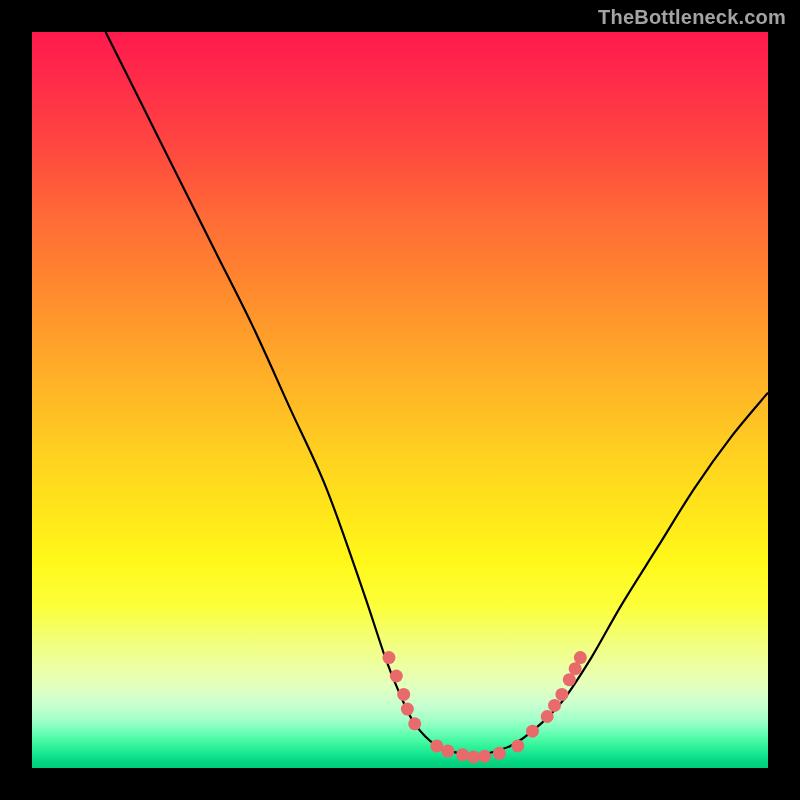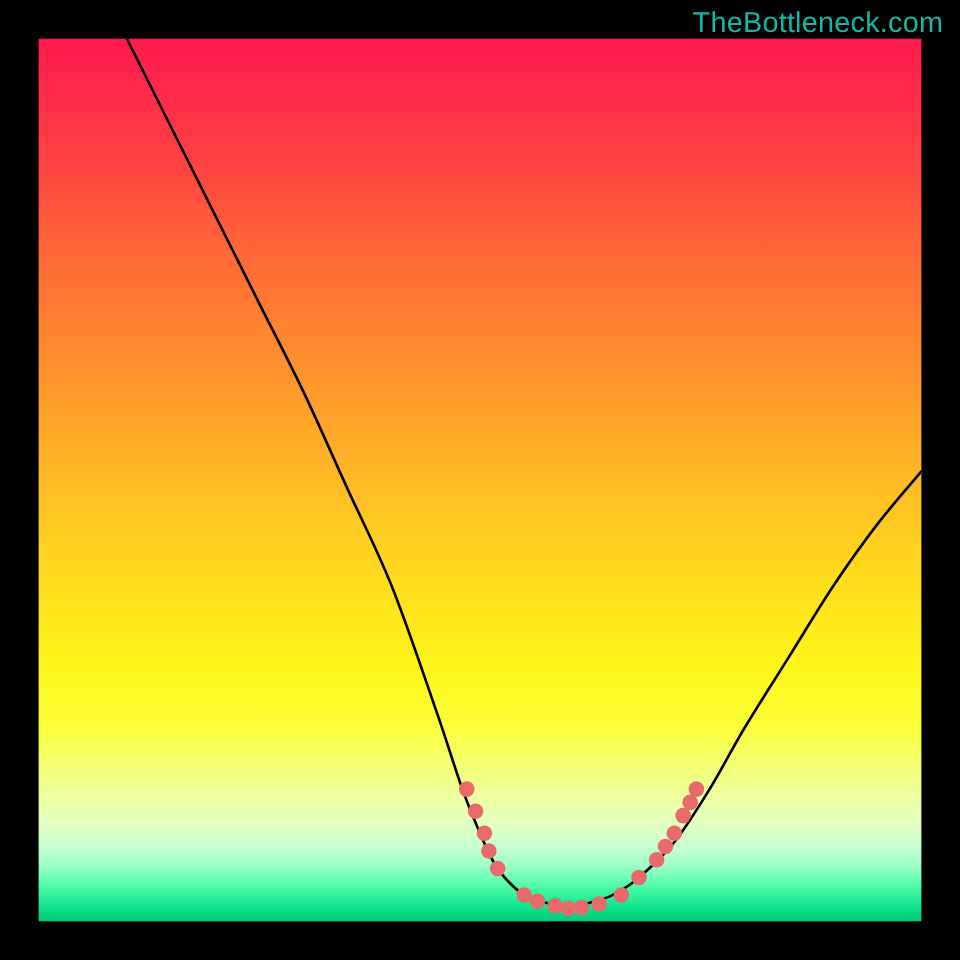--- a/index.html
+++ b/index.html
@@ -61,24 +61,24 @@
     position: absolute;
     left: 0;
     top: 0;
     width: 100%;
     height: 100%;
   }
   .watermark {
     position: absolute;
     top: 6px;
     right: 14px;
-    color: #14b8a6;
-    font-size: 24px;
+    color: #a3a3a3;
+    font-size: 20px;
     letter-spacing: 0.2px;
-    font-weight: 400;
+    font-weight: 700;
   }
 </style>
 </head>
 <body>
 
 <div class="frame">
 
   <div class="plot-area">
     <div class="gradient-bg"></div>
 

